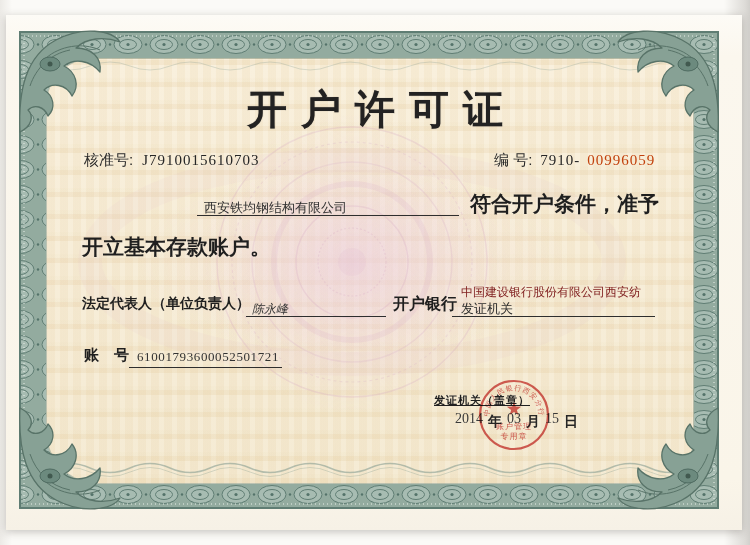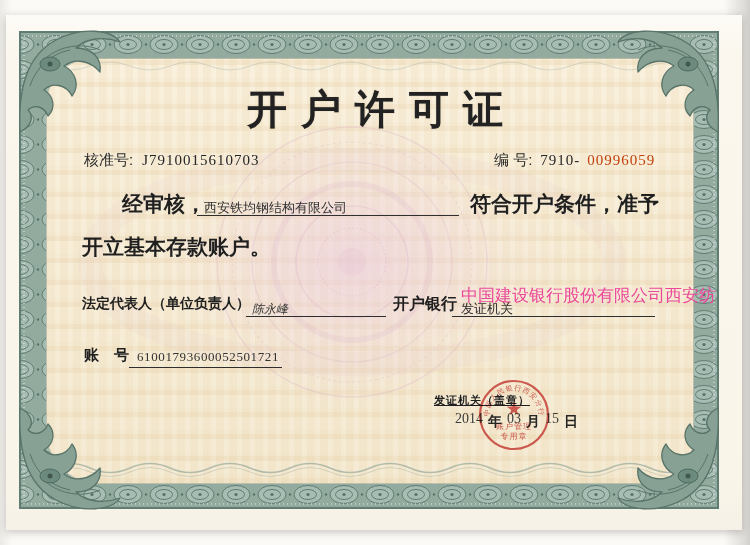--- a/index.html
+++ b/index.html
@@ -45,21 +45,21 @@
   .serial .pre{margin-left:8px;letter-spacing:1px;}
   .serial .red{margin-left:7px;letter-spacing:1px;color:#c2410c;}
   .b{font-weight:700;color:#1f1f1f;}
   .review-prefix{left:122px;top:190px;font-size:21px;}
   .company{left:204px;top:199px;font-size:13px;color:#303030;}
   .review-suffix{left:470px;top:190px;font-size:21px;}
   .line2{left:82px;top:233px;font-size:21px;}
   .legal-label{left:82px;top:295px;font-size:14px;letter-spacing:0;}
   .legal-name{left:252px;top:301px;font-size:12px;color:#333;font-style:italic;}
   .bank-label{left:393px;top:294px;font-size:16px;}
-  .bank-l1{left:461px;top:284px;font-size:17px;color:#ec4899;}
+  .bank-l1{left:461px;top:284px;font-size:12px;color:#7f1d1d;}
   .bank-l2{left:461px;top:300px;font-size:13px;color:#2d2d2d;}
   .account-label{left:84px;top:346px;font-size:15px;}
   .account-number{left:137px;top:349px;font-size:13px;letter-spacing:.6px;color:#333;}
   .issuer{left:434px;top:393px;font-size:11px;letter-spacing:1px;text-decoration:underline;}
   .date-row{left:452px;top:413px;font-size:14px;}
   .date-row .num{font-family:"Liberation Serif",serif;position:relative;top:-3px;margin:0 3px;color:#3a3a3a;}
   .date-row .unit{font-weight:700;margin:0 2px;}
   .uline{position:absolute;height:1px;background:#2e2e2e;z-index:4;}
   .u-company{left:197px;top:215px;width:262px;}
   .u-name{left:246px;top:316px;width:140px;}
@@ -123,21 +123,20 @@
     <div class="abs title">开户许可证</div>
 
     <div class="abs approval">
       <span class="lbl">核准号:</span><span class="val serif-num">J7910015610703</span>
     </div>
 
     <div class="abs serial">
       <span class="lbl">编 号:</span><span class="pre serif-num">7910-</span><span class="red serif-num">00996059</span>
     </div>
 
-    <div class="abs review-prefix b">经审核，</div>
     <div class="abs company">西安铁均钢结构有限公司</div>
     <div class="abs review-suffix b">符合开户条件，准予</div>
     <div class="abs line2 b">开立基本存款账户。</div>
 
     <div class="abs legal-label b">法定代表人（单位负责人）</div>
     <div class="abs legal-name">陈永峰</div>
 
     <div class="abs bank-label b">开户银行</div>
     <div class="abs bank-l1">中国建设银行股份有限公司西安纺</div>
     <div class="abs bank-l2">发证机关</div>

